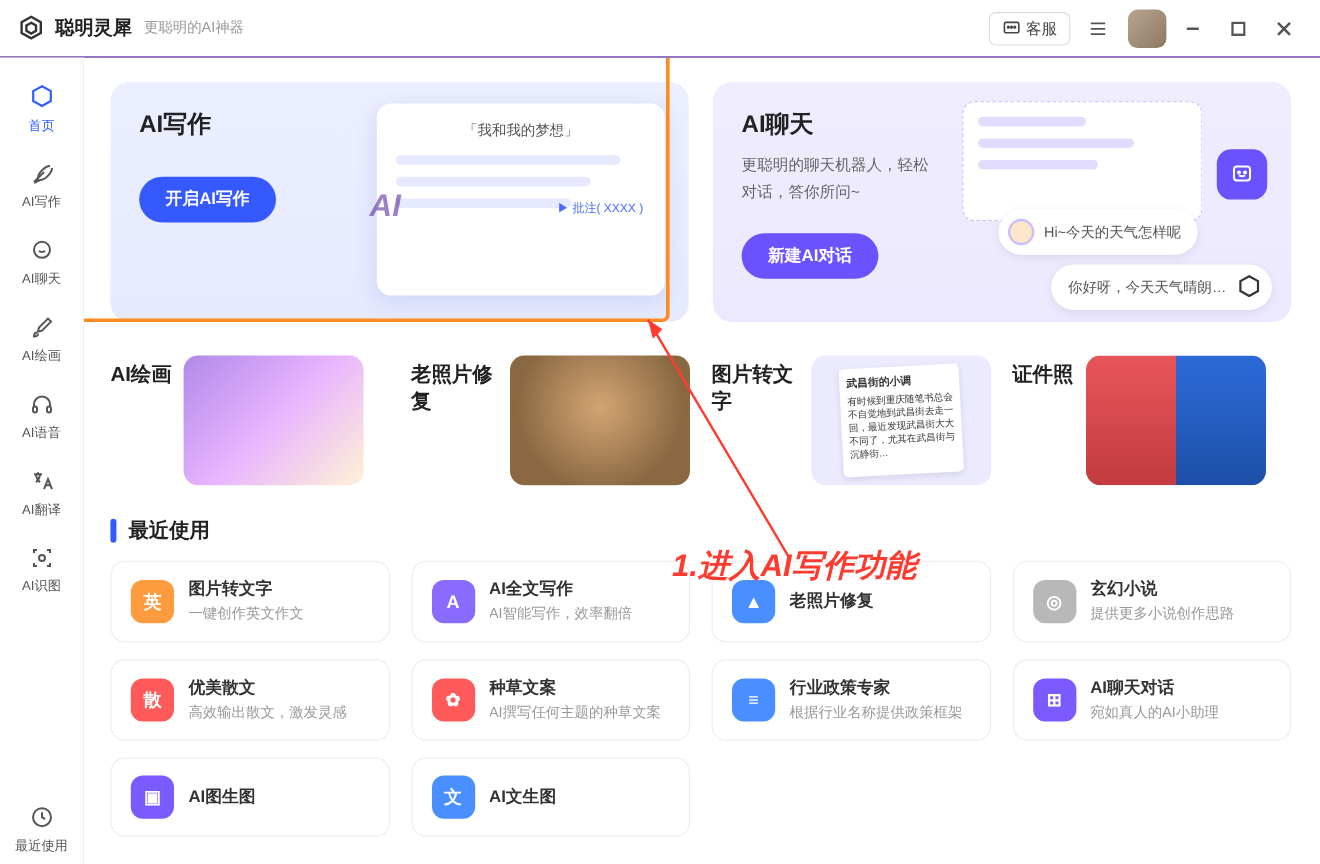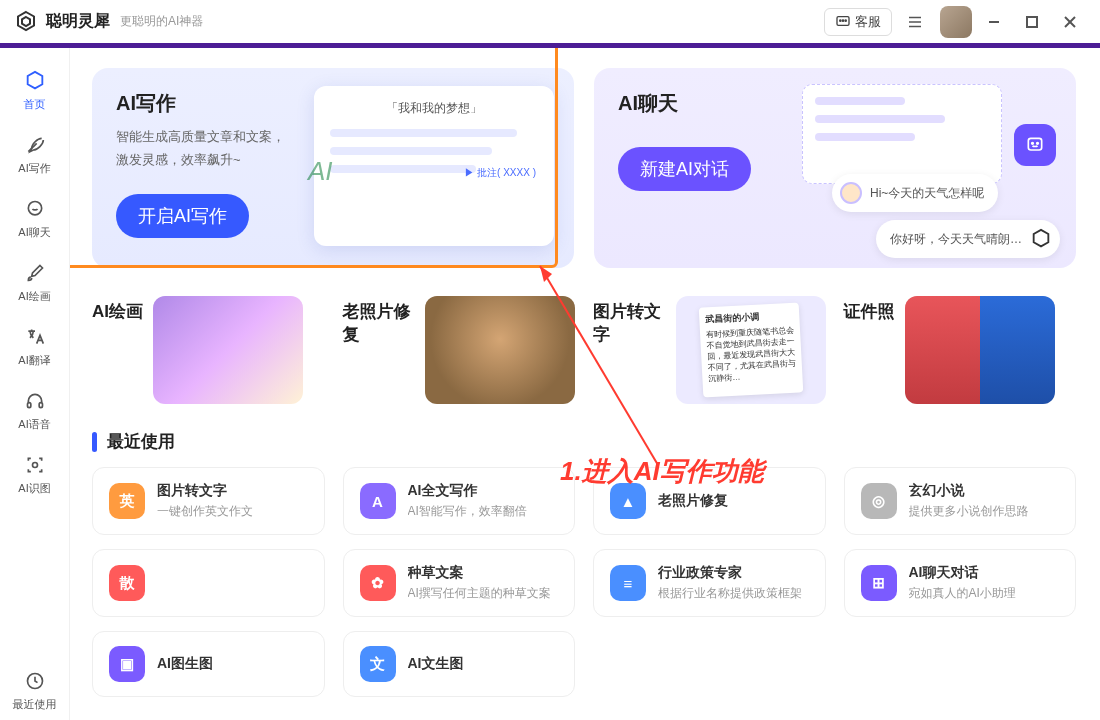--- a/index.html
+++ b/index.html
@@ -1,18 +1,18 @@
 <!DOCTYPE html>
 <html><head>
 <meta charset="utf-8">
 <style>
 * { margin: 0; padding: 0; box-sizing: border-box; font-family: "Microsoft YaHei", -apple-system, sans-serif; }
 body { background: #fff; width: 1100px; height: 720px; overflow: hidden; position: relative; }
 
-.titlebar { height: 48px; display: flex; align-items: center; padding: 0 14px; border-bottom: 5px solid #4c1d95; text-align: right; }
+.titlebar { height: 48px; display: flex; align-items: center; padding: 0 14px; border-bottom: 1px solid #4c1d95; text-align: right; }
 .titlebar .logo-wrap { display: flex; align-items: center; gap: 8px; }
 .titlebar .logo { width: 24px; height: 24px; color: #333; }
 .titlebar .app-name { font-weight: 700; font-size: 16px; color: #222; }
 .titlebar .tagline { font-size: 12px; color: #999; margin-left: 10px; }
 .titlebar .spacer { flex: 1; }
 .kf-btn { display: flex; align-items: center; gap: 4px; border: 1px solid #ddd; border-radius: 6px; padding: 4px 10px; font-size: 13px; color: #444; cursor: pointer; }
 .ham { width: 30px; height: 30px; display:flex;align-items:center;justify-content:center; cursor:pointer; color:#555; margin-left:8px;}
 .avatar { width: 32px; height: 32px; border-radius: 8px; background: linear-gradient(135deg,#b8a591,#8c7862); margin-left: 10px; }
 .win-btn { width: 32px; height: 40px; display:flex;align-items:center;justify-content:center; cursor:pointer; color:#555; margin-left:6px;}
 
@@ -27,29 +27,29 @@
 
 .main { flex: 1; overflow: auto; padding: 20px 24px 24px 22px; background:#fff; position:relative;}
 
 .hero-row { display:flex; gap:20px; }
 .hero-card { flex: 1; border-radius: 16px; padding: 22px 22px 22px 24px; position: relative; min-height: 200px; display:flex; }
 .hero-write { background: linear-gradient(180deg,#ecefff,#e6eaff); }
 .hero-chat { background: linear-gradient(180deg,#f0edff,#ece8ff); }
 .hero-left { width: 46%; display:flex; flex-direction:column; }
 .hero-title { font-size: 20px; font-weight: 800; color:#222; margin-bottom:8px;}
 .hero-desc { font-size: 13px; color:#666; line-height: 1.8; }
-.hero-btn { margin-top: 22px; background:#3659ff; color:#fff; border:none; border-radius: 999px; padding: 10px 22px; font-size: 18px; font-weight:400; cursor:pointer; width:fit-content;}
+.hero-btn { margin-top: 22px; background:#3659ff; color:#fff; border:none; border-radius: 999px; padding: 10px 22px; font-size: 14px; font-weight:700; cursor:pointer; width:fit-content;}
 .hero-btn.chat { background:#6b52ff;text-align:center; }
 
 .mock-win { position:absolute; right:20px; top:18px; width: 240px; height: 160px; background:#fff; border-radius: 12px; box-shadow: 0 4px 18px rgba(60,80,180,.15); padding: 14px 16px;}
 .mock-title { font-size:12px; color:#555; text-align:center; margin-bottom:12px;}
 .mock-line { height:8px; background:#e6e9ff; border-radius:4px; margin-bottom:10px;}
 .mock-line.s1{width:90%} .mock-line.s2{width:78%} .mock-line.s3{width:70%}
 .mock-pz { font-size:10px; color:#4a6cff; position:absolute; right:18px; top:80px;}
-.ai-badge { position:absolute; left:-6px; top:70px; font-size:26px; font-weight:400; font-style:italic; color:#15803d; opacity:.55;}
+.ai-badge { position:absolute; left:-6px; top:70px; font-size:26px; font-weight:700; font-style:italic; color:#4c1d95; opacity:.55;}
 .gen-pill { position:absolute; bottom:-2px; right:26px; background:#fff; border-radius:999px; padding:6px 16px 6px 18px; font-size:12px; color:#555; box-shadow:0 2px 10px rgba(0,0,0,.12); display:flex; align-items:center; gap:8px;}
 .gen-pill .hex{width:22px;height:22px;}
 
 .chat-mock { position:absolute; right:14px; top:16px; width:260px; height:170px;}
 .chat-skel { width:200px; height:100px; background:#fff; border-radius:10px; position:absolute; left:0; top:0; padding:12px; border:1px dashed #c9c3ff;}
 .chat-skel .cl{height:8px; background:#e2ddff; border-radius:4px; margin-bottom:10px;}
 .chat-skel .cl.a{width:90px} .chat-skel .cl.b{width:130px} .chat-skel .cl.c{width:100px}
 .chat-iconbtn { position:absolute; right:6px; top:40px; width:42px; height:42px; border-radius:12px; background:#6b52ff; color:#fff; display:flex;align-items:center;justify-content:center;}
 .bubble1 { position:absolute; top:90px; left:30px; background:#fff; border-radius:999px; padding:8px 14px 8px 8px; font-size:12px; color:#555; display:flex; align-items:center; gap:8px; box-shadow:0 2px 8px rgba(0,0,0,.08);}
 .bubble1 .em{width:22px;height:22px;border-radius:50%;background:#ffe6c8;border:2px solid #c9bfff;}
@@ -168,34 +168,34 @@
           <svg width="20" height="20" viewBox="0 0 24 24" fill="none" stroke="currentColor" stroke-width="2">
             <path d="M18 3l3 3-9 9-4 1 1-4 9-9z"></path>
             <path d="M7 17c-2 0-3 2-3 4 2 0 4-1 4-3"></path>
           </svg>
         </div>
       <span class="lab">AI绘画</span>
     </div>
     <div class="sb-item">
       <div class="ic">
           <svg width="20" height="20" viewBox="0 0 24 24" fill="none" stroke="currentColor" stroke-width="2">
-            <path d="M4 5h8M8 3v2M6 5c0 4 4 8 4 8M10 5c0 4-4 8-4 8M14 20l4-10 4 10M15.5 16h5"></path>
-          </svg>
-        </div>
-      <span class="lab">AI翻译</span>
-    </div>
-    <div class="sb-item">
-      <div class="ic">
-          <svg width="20" height="20" viewBox="0 0 24 24" fill="none" stroke="currentColor" stroke-width="2">
             <path d="M4 14v-2a8 8 0 0116 0v2"></path>
             <rect x="3" y="14" width="4" height="6" rx="2"></rect>
             <rect x="17" y="14" width="4" height="6" rx="2"></rect>
           </svg>
         </div>
       <span class="lab">AI语音</span>
+    </div>
+    <div class="sb-item">
+      <div class="ic">
+          <svg width="20" height="20" viewBox="0 0 24 24" fill="none" stroke="currentColor" stroke-width="2">
+            <path d="M4 5h8M8 3v2M6 5c0 4 4 8 4 8M10 5c0 4-4 8-4 8M14 20l4-10 4 10M15.5 16h5"></path>
+          </svg>
+        </div>
+      <span class="lab">AI翻译</span>
     </div>
     <div class="sb-item">
       <div class="ic">
           <svg width="20" height="20" viewBox="0 0 24 24" fill="none" stroke="currentColor" stroke-width="2">
             <path d="M4 7V4h3M20 7V4h-3M4 17v3h3M20 17v3h-3"></path>
             <circle cx="12" cy="12" r="3"></circle>
           </svg>
         </div>
       <span class="lab">AI识图</span>
     </div>
@@ -210,38 +210,38 @@
       <span class="lab">最近使用</span>
     </div>
   </div>
 
   <div class="main">
 
     <div class="hero-row">
       <div class="hero-card hero-write">
         <div class="hero-left">
           <div class="hero-title">AI写作</div>
-          <div class="hero-desc">
-            <span>智能生成高质量文章和文案，</span><br><span>激发灵感，效率飙升~</span>
-          </div>
           <button class="hero-btn">开启AI写作</button>
         </div>
         <div class="mock-win">
           <div class="mock-title">「我和我的梦想」</div>
           <div class="mock-line s1"></div>
           <div class="mock-line s2"></div>
           <div class="mock-line s3"></div>
           <div class="mock-pz">▶ 批注( XXXX )</div>
           <div class="ai-badge">AI</div>
         </div>
       </div>
 
       <div class="hero-card hero-chat">
         <div class="hero-left">
           <div class="hero-title">AI聊天</div>
+          <div class="hero-desc">
+            <span>更聪明的聊天机器人，轻松</span><br><span>对话，答你所问~</span>
+          </div>
           <button class="hero-btn chat">新建AI对话</button>
         </div>
         <div class="chat-mock">
           <div class="chat-skel">
               <div class="cl a"></div>
               <div class="cl b"></div>
               <div class="cl c"></div>
             </div>
           <div class="chat-iconbtn">
             <svg width="20" height="20" viewBox="0 0 24 24" fill="none" stroke="currentColor" stroke-width="2">
@@ -322,20 +322,24 @@
         </div>
         <div class="gcard">
           <div class="gic c-gr">◎</div>
           <div class="gtxt">
             <div class="gt">玄幻小说</div>
             <div class="gd">提供更多小说创作思路</div>
           </div>
         </div>
         <div class="gcard">
           <div class="gic c-rd">散</div>
+          <div class="gtxt">
+            <div class="gt">优美散文</div>
+            <div class="gd">高效输出散文，激发灵感</div>
+          </div>
         </div>
         <div class="gcard">
           <div class="gic c-rd">✿</div>
           <div class="gtxt">
             <div class="gt">种草文案</div>
             <div class="gd">AI撰写任何主题的种草文案</div>
           </div>
         </div>
         <div class="gcard">
           <div class="gic c-bl">≡</div>

